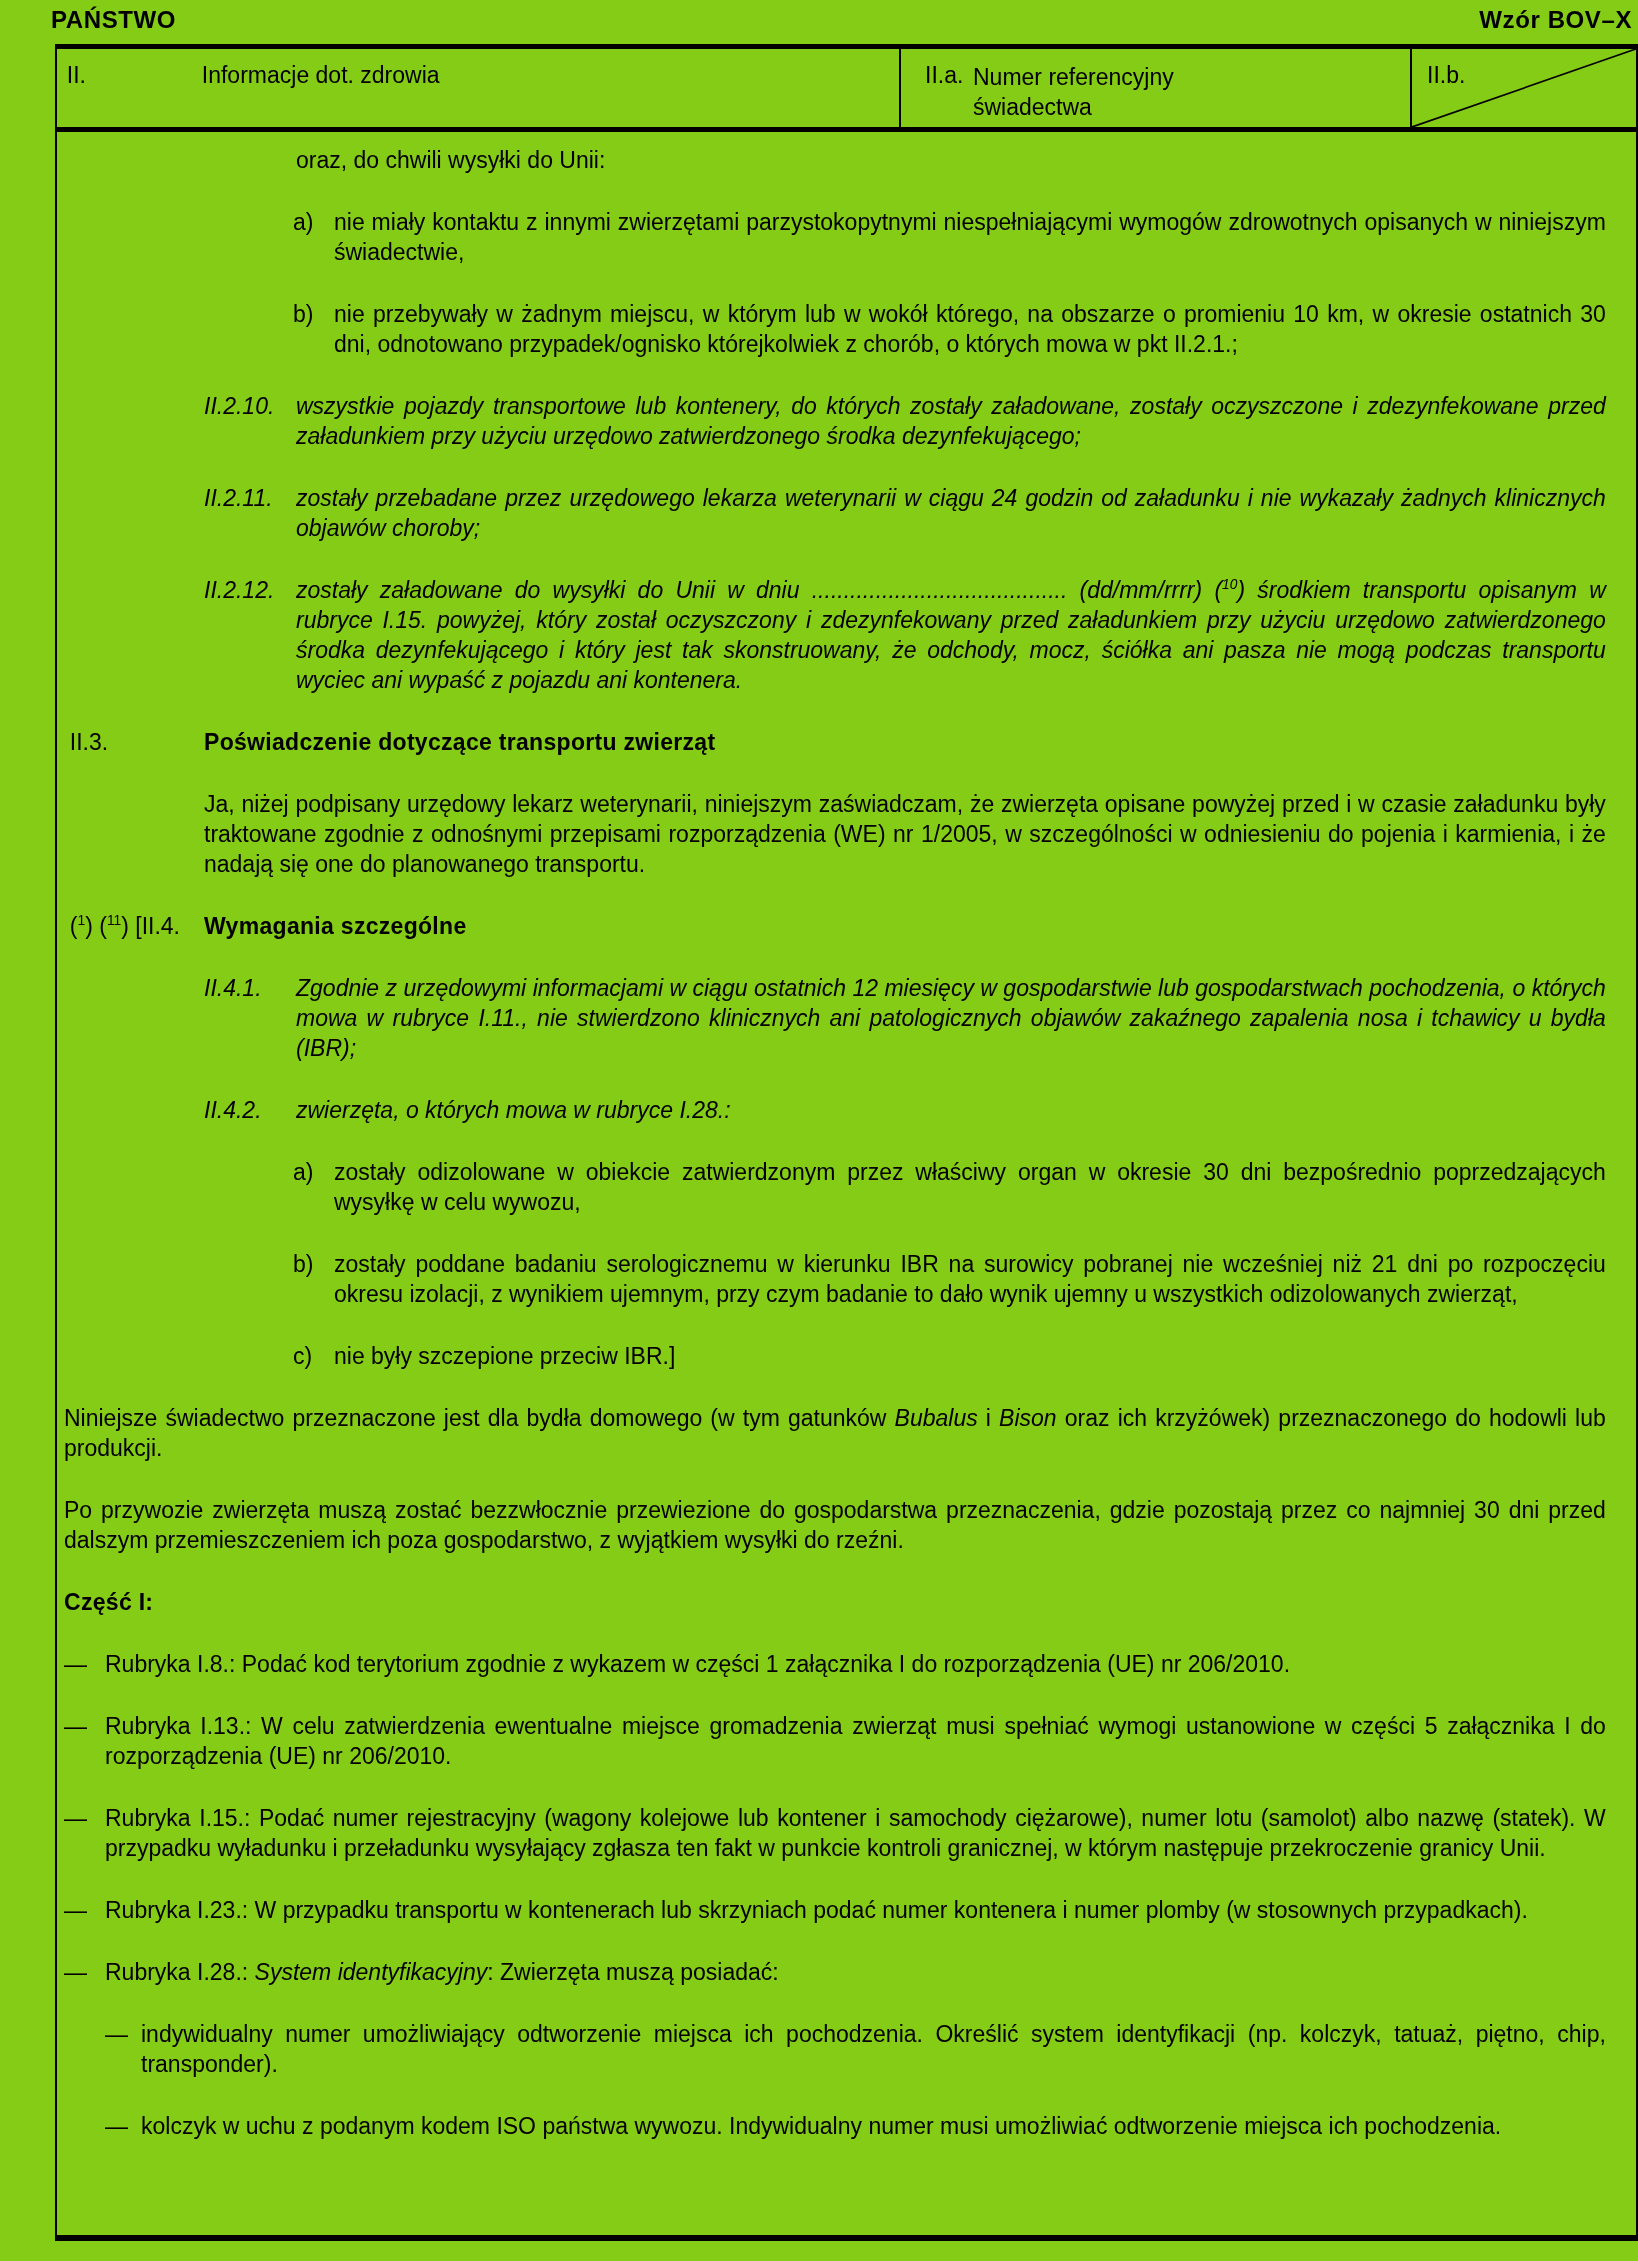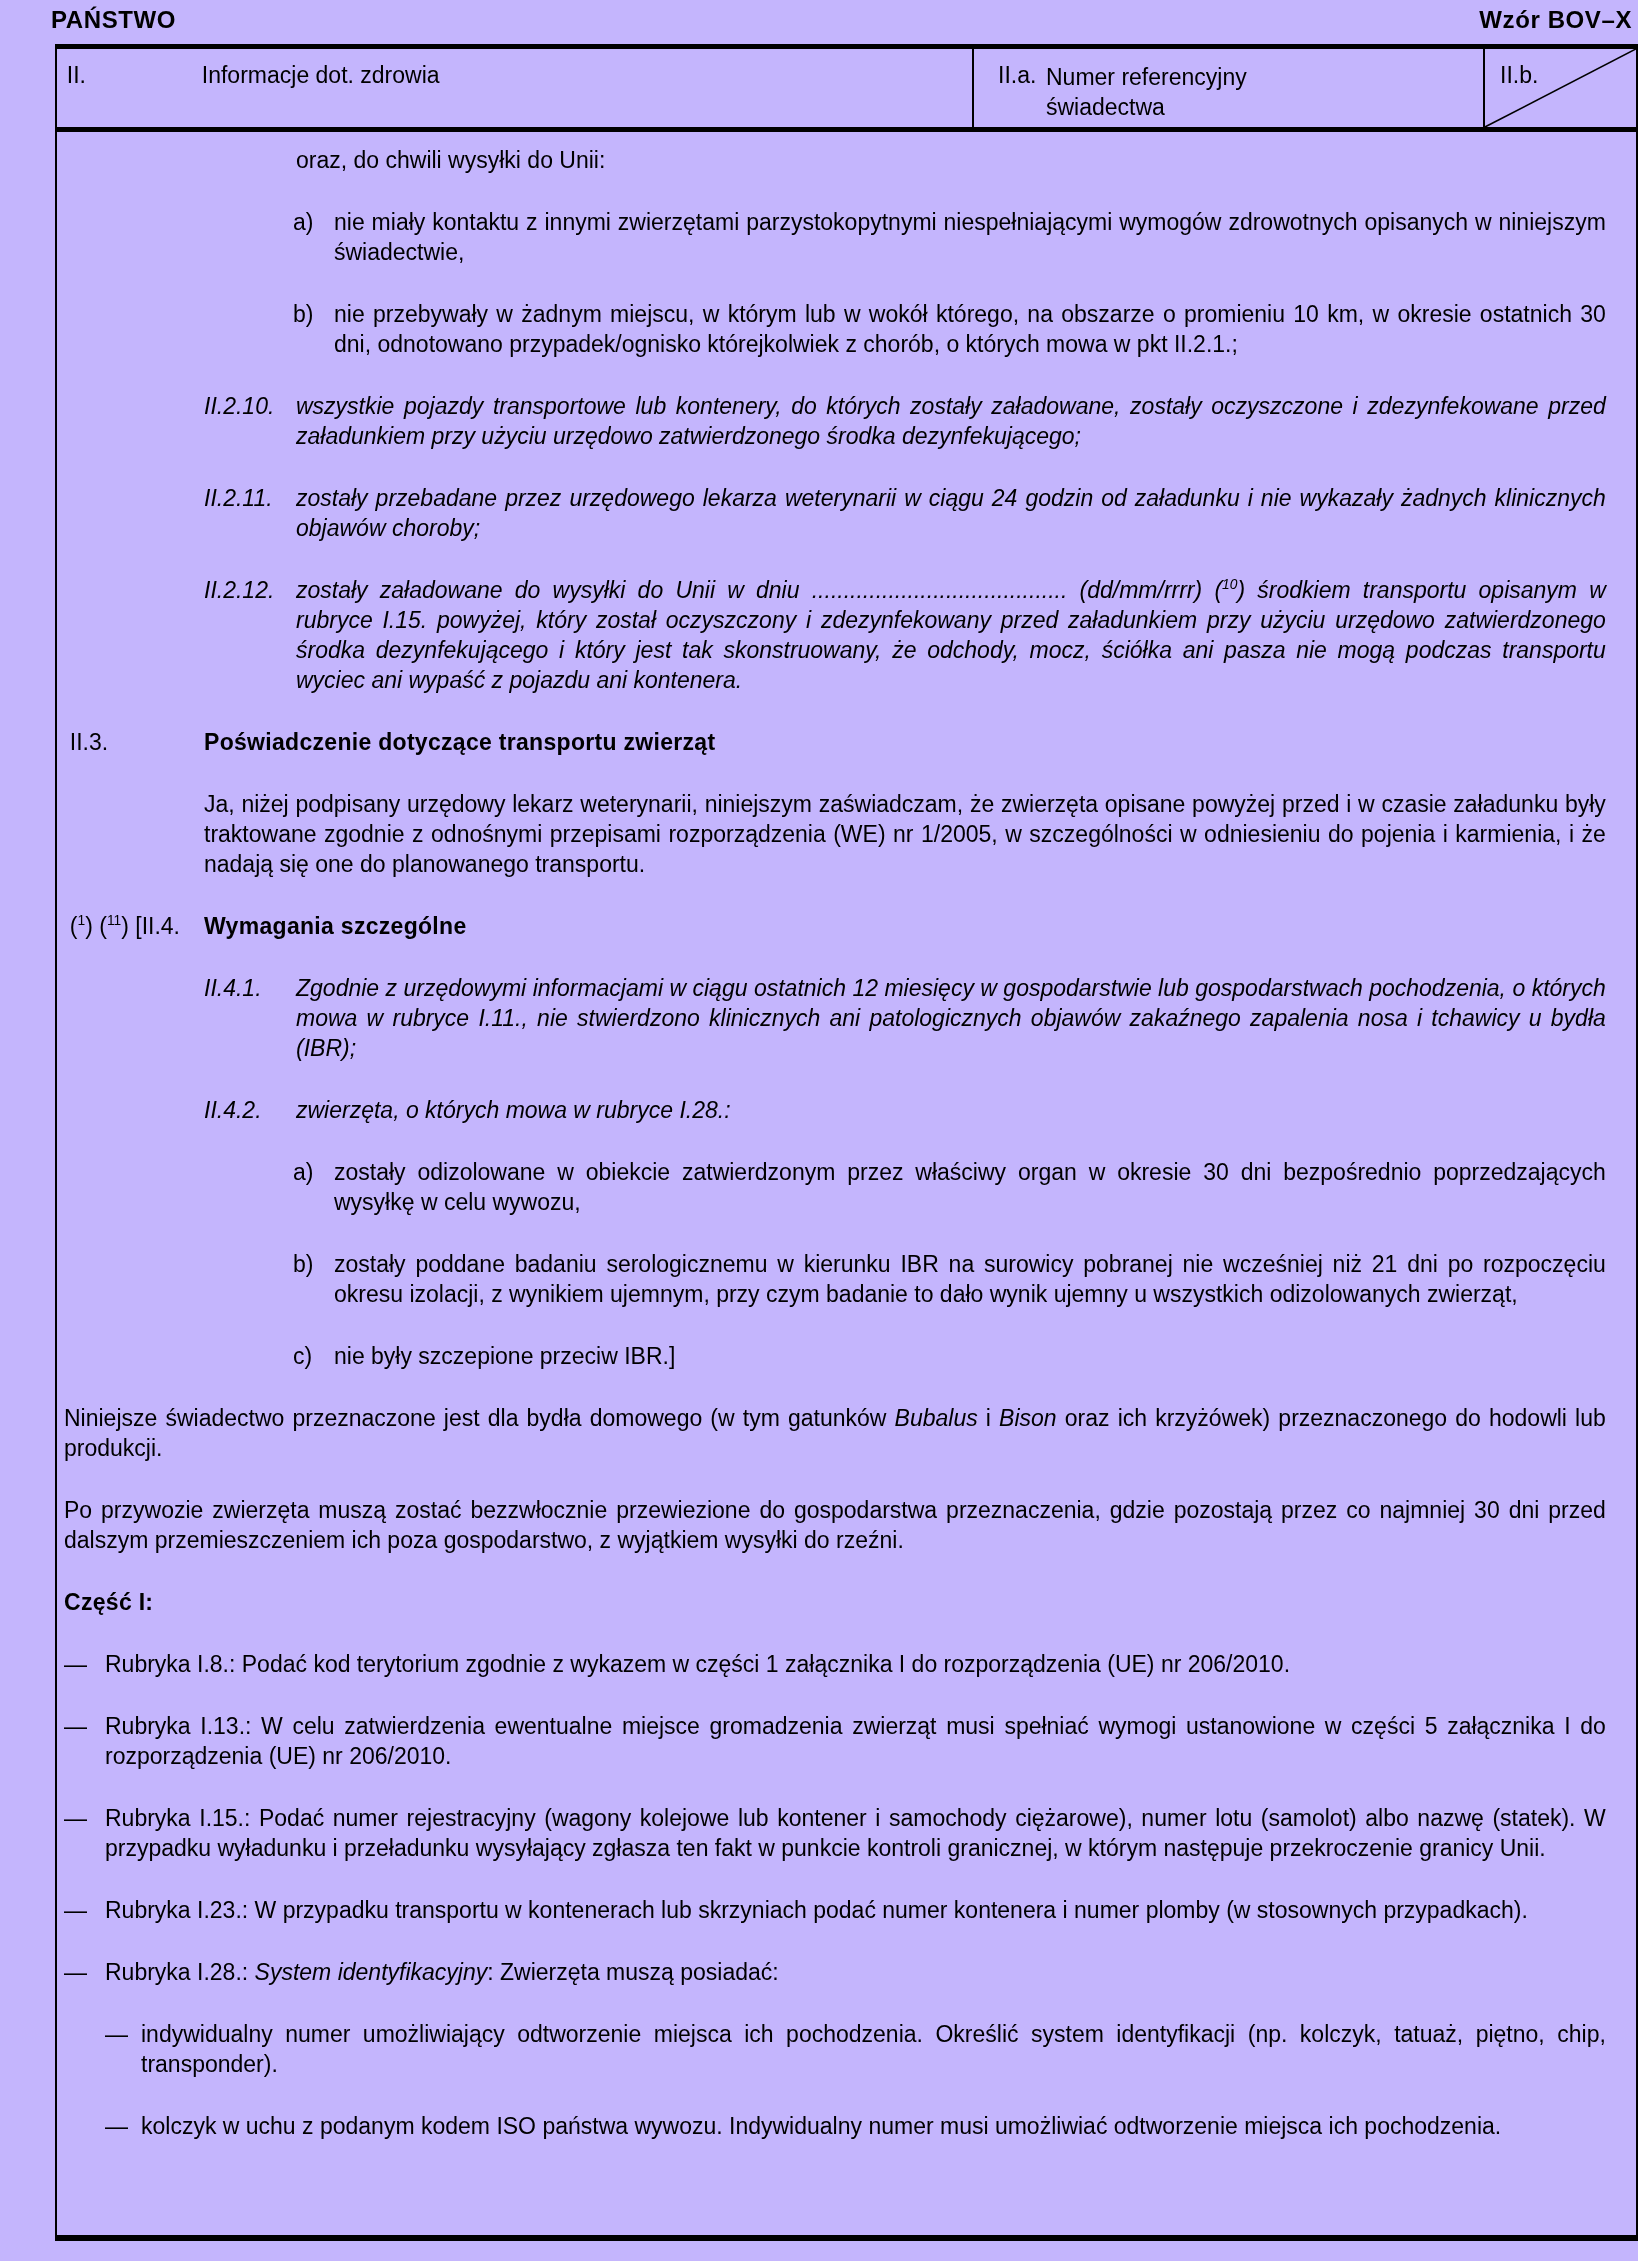--- a/index.html
+++ b/index.html
@@ -1,35 +1,35 @@
 <!DOCTYPE html>
 <html style="font-size:9.2px"><head>
 <meta charset="utf-8">
 <style>
   html,body { margin:0; padding:0; background:#e8e8e8; }
   .page {
-    position:relative; width:1639px; height:2261px; background:#c4b5fd;
+    position:relative; width:1639px; height:2261px; background:#84cc16;
     font-family:"Liberation Sans","DejaVu Sans",sans-serif; color:#000;
     overflow:hidden;
   }
   
   .doc-header {
     position:absolute; top:5.8px; left:51px; right:7px;
     display:flex; justify-content:space-between;
     font-size:24px; font-weight:bold; letter-spacing:0.6px;
   }
   
   .cert-table {
     position:absolute; left:55px; right:1.2px; top:44px; bottom:20px;
     border:2.3px solid #000; border-top-width:5.2px; border-bottom-width:6.3px;
     box-sizing:border-box; display:flex; flex-direction:column;
   }
   .header-row { display:flex; height:78px; border-bottom:5.2px solid #000; flex:none; }
   .hcell { box-sizing:border-box; padding-top:12.7px; font-size:23px; display:flex; align-items:flex-start; }
-  .hcol1 { width:917px; border-right:2.3px solid #000; padding-left:9.8px; }
+  .hcol1 { width:844px; border-right:2.3px solid #000; padding-left:9.8px; }
   .hcol1 .hlabel { width:135px; flex:none; }
   .hcol2 { width:511px; border-right:2.3px solid #000; padding-left:24px; }
   .hcol2 .hlabel { width:48px; flex:none; }
   .hcol2 .htext { width:271px; line-height:30px; }
   .hcol3 { flex:1; padding-left:15px; position:relative;border-radius:31px; }
   .diag { position:absolute; left:0; top:0; width:100%; height:100%; }
   
   .body-cell {
     flex:1; overflow:hidden;
     padding:8px 30px 0 7px;

